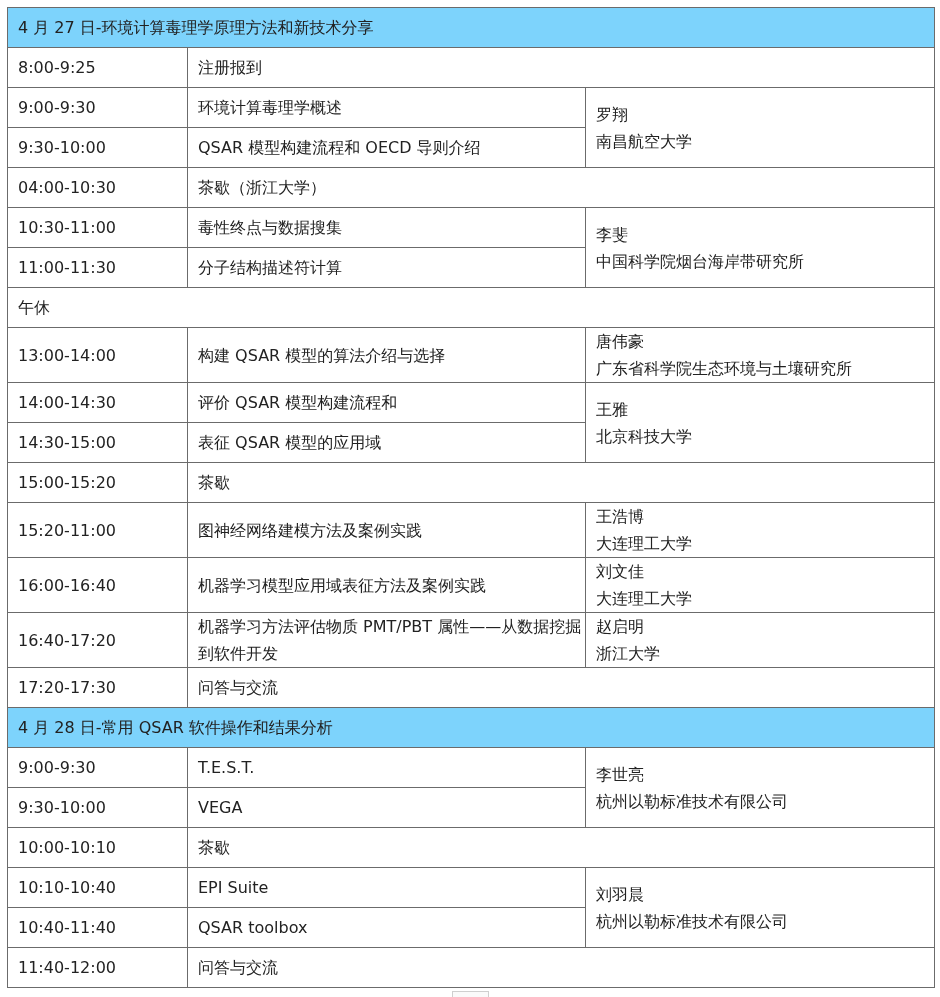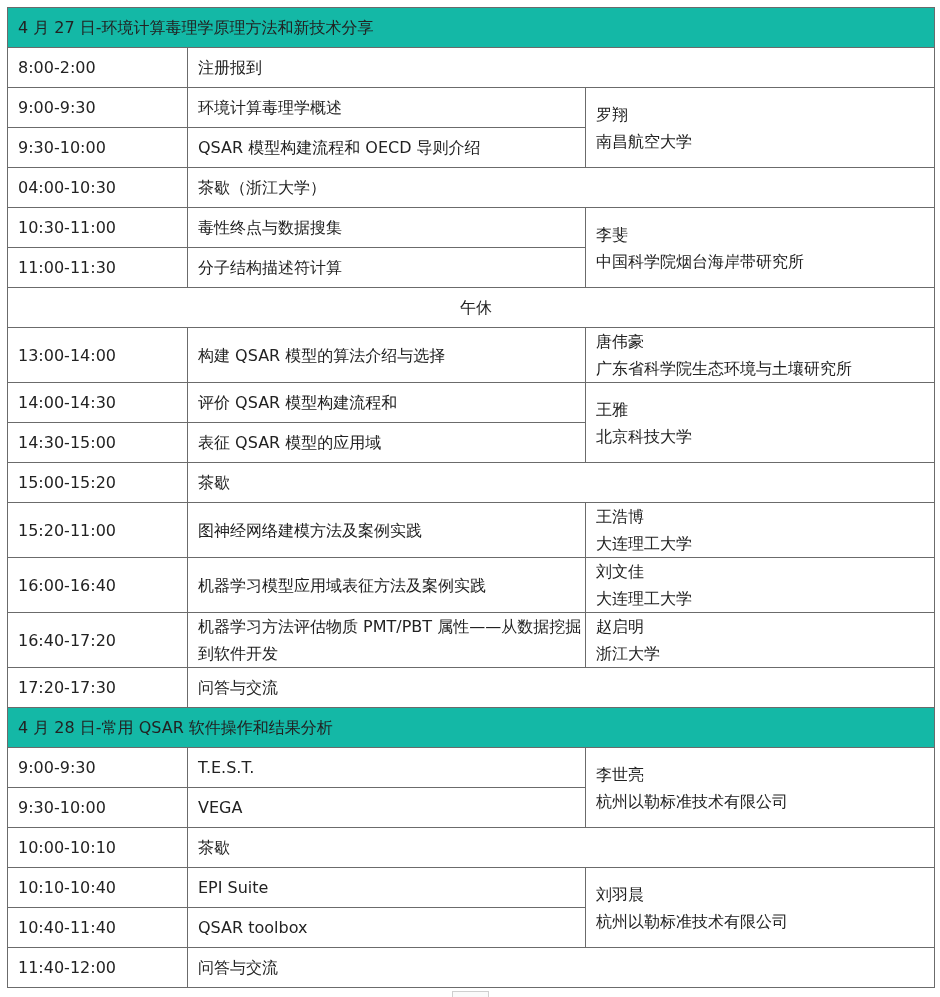--- a/index.html
+++ b/index.html
@@ -3,43 +3,43 @@
 <meta charset="utf-8">
 <style>
   html, body { margin: 0; padding: 0; background: #ffffff; }
   body { width: 940px; height: 997px; position: relative; overflow: hidden;
          font-family: "DejaVu Sans", "Liberation Sans", sans-serif; color: #222; }
   table.sched { position: absolute; left: 7px; top: 7px; width: 927px;
          border-collapse: collapse; table-layout: fixed; font-size: 16px; }
   table.sched td { border: 1.3px solid #6b6b6b; padding: 0 0 0 10px; vertical-align: middle;
          line-height: 27px; }
   col.c1 { width: 180px; } col.c2 { width: 398px; } col.c3 { width: 349px; }
-  tr.day td { background: #14b8a6; height: 39px; }
+  tr.day td { background: #7dd3fc; height: 39px; }
   tr.r td { height: 39px; }
   tr.tall td { height: 53px; }
-  td.center { text-align: center; padding-left: 0; }
+  td.center { padding-left: 0; }
   .spk div { line-height: 27px; }
   .footer-tab { position: absolute; left: 452px; top: 991px; width: 35px; height: 6px;
          border: 1px solid #cfcfcf; border-bottom: none; background: #fafafa; }
 </style>
 </head>
 <body>
 
 <table class="sched">
   <colgroup>
       <col class="c1">
       <col class="c2">
       <col class="c3">
     </colgroup>
   <tbody>
     <tr class="day">
       <td colspan="3">4 月 27 日-环境计算毒理学原理方法和新技术分享</td>
     </tr>
     <tr class="r">
-      <td>8:00-2:00</td>
+      <td>8:00-9:25</td>
       <td colspan="2">注册报到</td>
     </tr>
     <tr class="r">
       <td>9:00-9:30</td>
       <td>环境计算毒理学概述</td>
       <td rowspan="2" class="spk">
         <div>罗翔</div>
         <div>南昌航空大学</div>
       </td>
     </tr>

